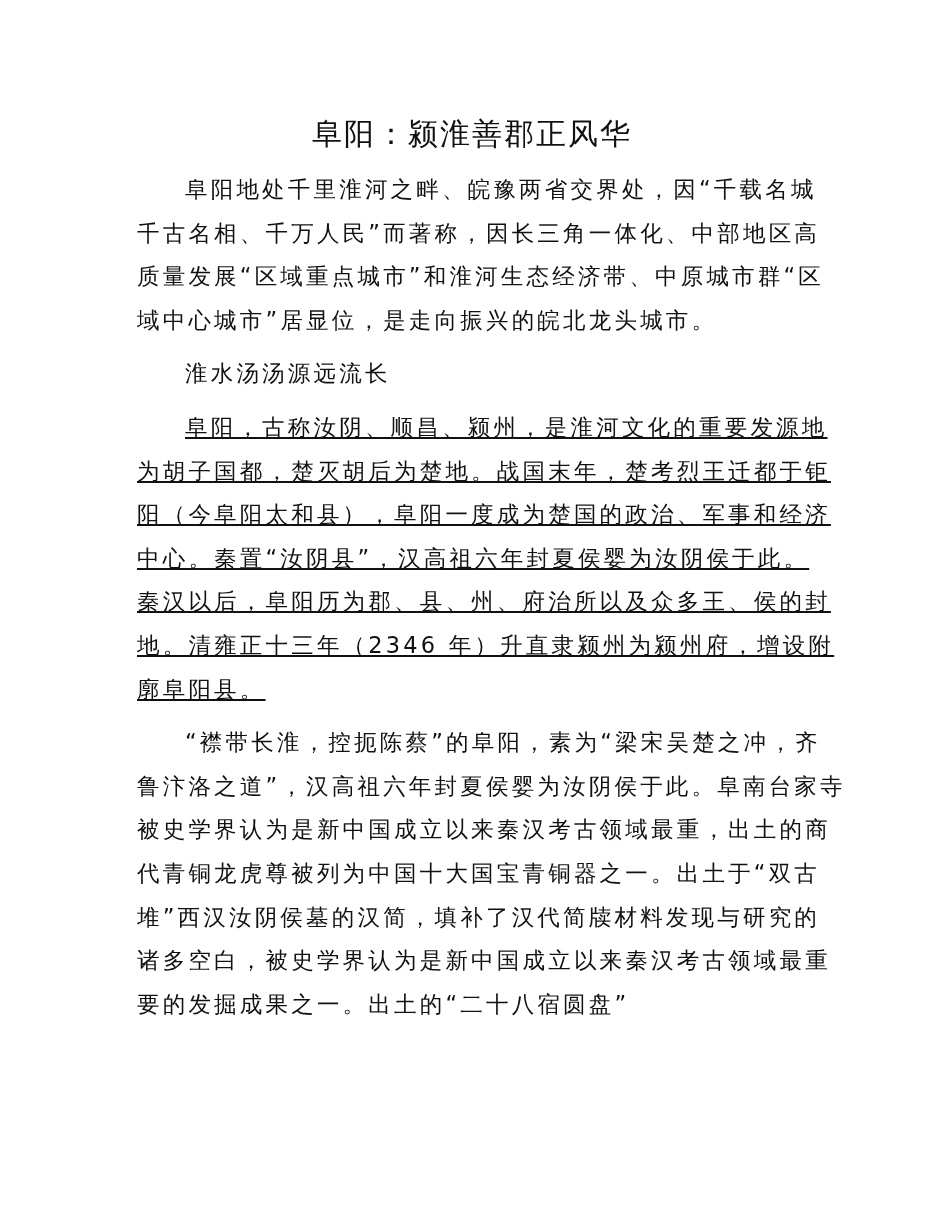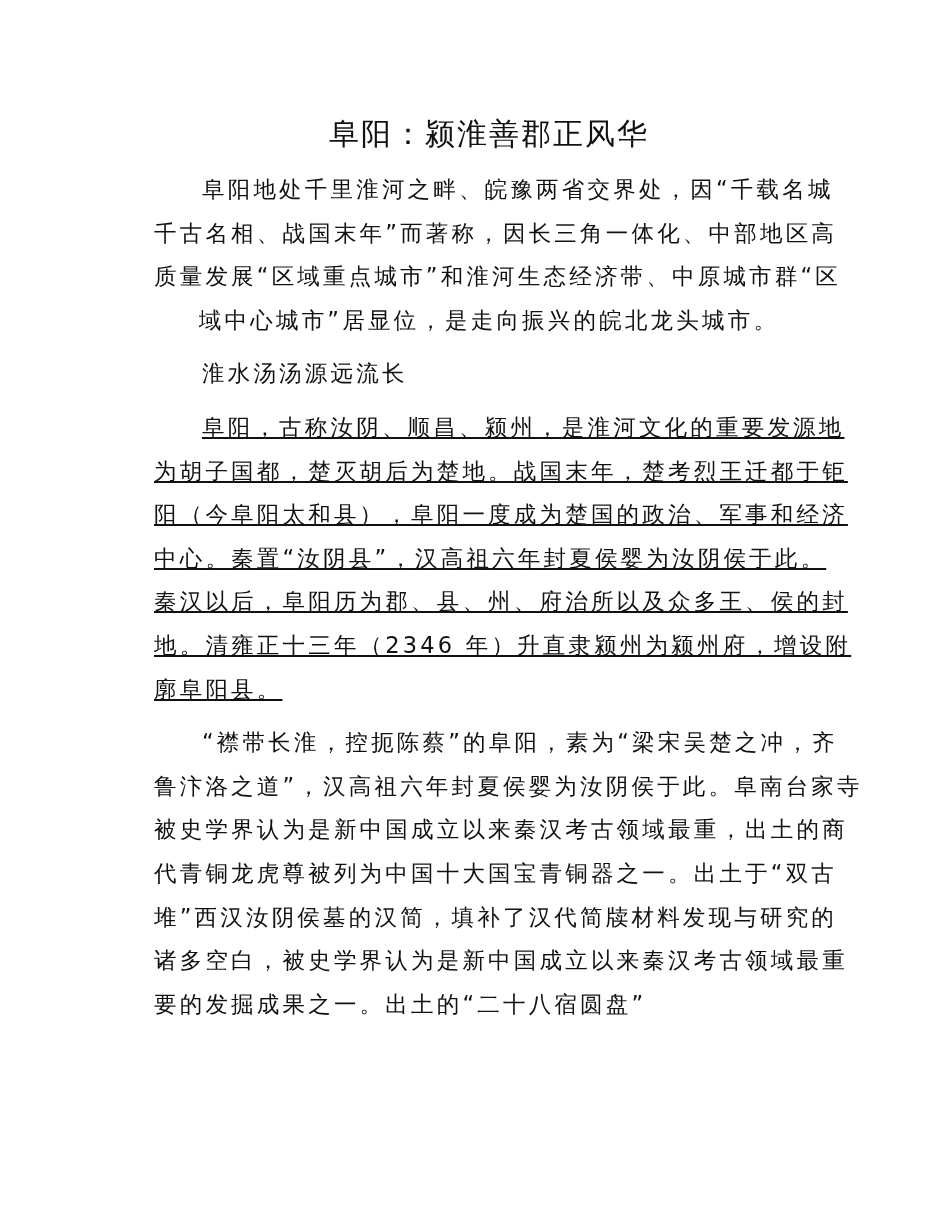--- a/index.html
+++ b/index.html
@@ -1,32 +1,32 @@
 <!DOCTYPE html>
 <html><head>
 <meta charset="utf-8">
 <style>
   html, body { margin: 0; padding: 0; background: #ffffff; }
   body { width: 950px; height: 1230px; position: relative; overflow: hidden;
          font-family: "DejaVu Sans", "Liberation Sans", sans-serif; color: #111111; }
-  .page { position: absolute; left: 154px; top: 112px; width: 670px; }
+  .page { position: absolute; left: 137px; top: 112px; width: 670px; }
   .title { font-size: 30px; line-height: 44px; text-align: center; margin: 0 0 12px 0;
            font-weight: normal; letter-spacing: 2px; }
   .line { display: block; white-space: nowrap; }
   .line.first { padding-left: 48px; }
 </style>
 </head>
 <body>
 
 <div class="page">
   <h1 class="title">阜阳：颍淮善郡正风华</h1>
 
-  <div class="para-block" style="margin-bottom:10px;text-align:center;">
+  <div class="para-block" style="margin-bottom:10px;">
     <span class="line first">阜阳地处千里淮河之畔、皖豫两省交界处，因“千载名城</span>
-    <span class="line">千古名相、战国末年”而著称，因长三角一体化、中部地区高</span>
+    <span class="line">千古名相、千万人民”而著称，因长三角一体化、中部地区高</span>
     <span class="line">质量发展“区域重点城市”和淮河生态经济带、中原城市群“区</span>
     <span class="line">域中心城市”居显位，是走向振兴的皖北龙头城市。</span>
   </div>
 
   <div class="para-block" style="margin-bottom:10px;">
     <span class="line first">淮水汤汤源远流长</span>
   </div>
 
   <div class="para-block" style="margin-bottom:10px;text-decoration:underline;">
     <span class="line first">阜阳，古称汝阴、顺昌、颍州，是淮河文化的重要发源地</span>

